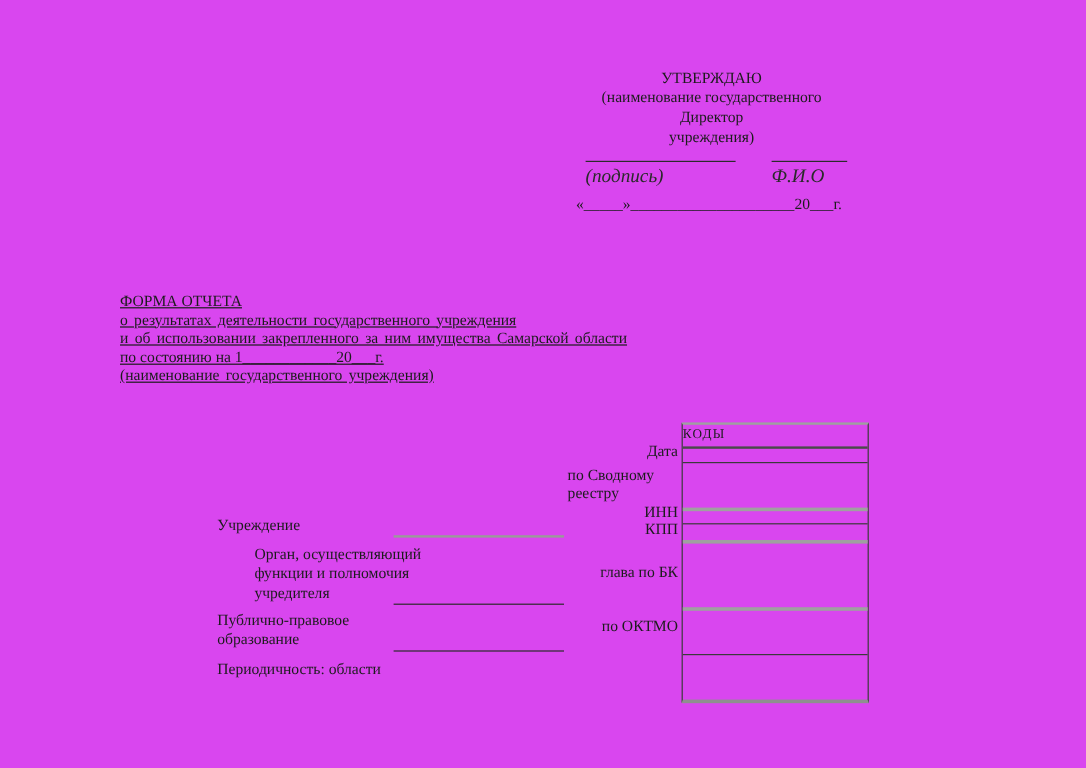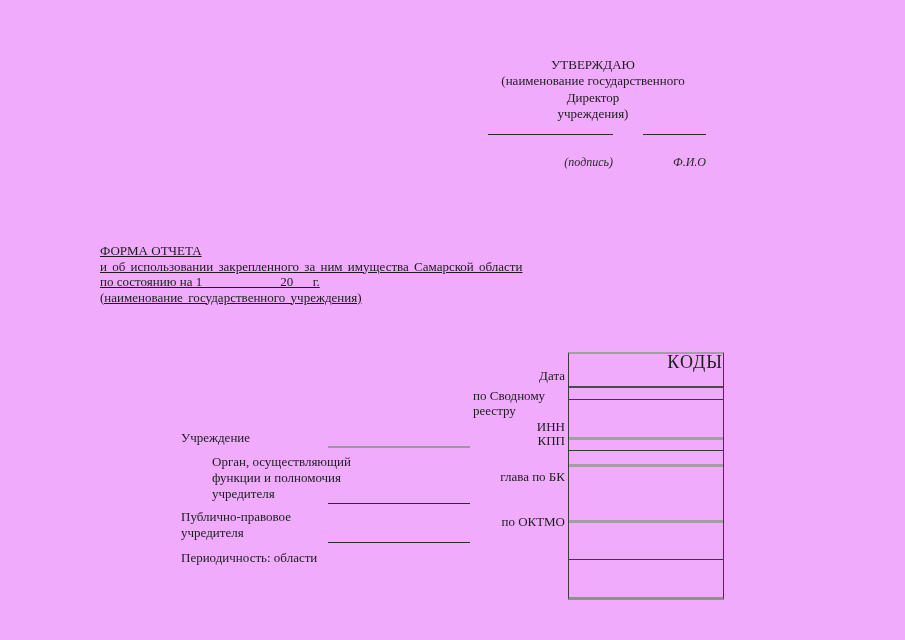--- a/index.html
+++ b/index.html
@@ -1,37 +1,37 @@
 <!DOCTYPE html>
 <html><head>
 <meta charset="utf-8">
 <style>
   html, body { margin: 0; padding: 0; background: #ffffff; }
   .page {
     position: relative;
     width: 905px;
     height: 640px;
-    background: #f0abfc;
+    background: #d946ef;
     font-family: "Liberation Serif", "DejaVu Serif", serif;
     color: #1c1c1c;
     font-size: 13px;
     overflow: hidden;
   }
   .abs { position: absolute; }
 
   
   .approval {
     left: 468px; top: 57px; width: 250px;
     text-align: center; line-height: 16.3px;
   }
   .sig-line { border-top: 1px solid #2b2b2b; height: 0; }
   .sig-left  { left: 488px; top: 134px; width: 125px; }
   .sig-right { left: 643px; top: 134px; width: 63px; }
   .sig-cap {
-    font-style: italic; font-size: 12px; text-align: right; color: #2a2a2a; margin-top: 16px;
+    font-style: italic; font-size: 16px; text-align: left; color: #2a2a2a;
   }
   .cap-left  { left: 488px; top: 139px; width: 125px; }
   .cap-right { left: 643px; top: 139px; width: 63px; }
   .date-line { left: 480px; top: 162px; white-space: nowrap; }
 
   
   .title-block {
     left: 100px; top: 243px; width: 705px;
     text-align: left; line-height: 15.5px; text-decoration: underline;
   }
@@ -60,21 +60,21 @@
   
   .codes {
     left: 568px; top: 352px; width: 156px;
     box-sizing: border-box;
     border-left: 1px solid #3a3a3a;
     border-right: 1px solid #3a3a3a;
     border-top: 2px solid #a0a0a0;
     border-bottom: 3px solid #8f8f8f;
   }
   .cr { box-sizing: border-box; }
-  .r0 { height: 32px; text-align: right; font-size: 18px; letter-spacing: 1px; line-height: 17px; }
+  .r0 { height: 18px; text-align: left; font-size: 11px; letter-spacing: 1px; line-height: 17px; }
   .r1 { height: 13px; border-top: 2px solid #4a4a4a; }
   .r2 { height: 38px; border-top: 1px solid #3a3a3a; }
   .r3 { height: 13px; border-top: 3px solid #a0a0a0; }
   .r4 { height: 14px; border-top: 1px solid #3a3a3a; }
   .r5 { height: 56px; border-top: 3px solid #a0a0a0; }
   .r6 { height: 39px; border-top: 3px solid #a0a0a0; }
   .r7 { height: 38px; border-top: 1px solid #3a3a3a; }
 </style>
 </head>
 <body>
@@ -84,35 +84,37 @@
   <div class="abs approval">
     <div>УТВЕРЖДАЮ</div>
     <div>(наименование государственного</div>
     <div>Директор</div>
     <div>учреждения)</div>
   </div>
   <div class="abs sig-line sig-left"></div>
   <div class="abs sig-cap cap-left">(подпись)</div>
   <div class="abs sig-line sig-right"></div>
   <div class="abs sig-cap cap-right">Ф.И.О</div>
+  <div class="abs date-line">«_____»_____________________20___г.</div>
 
   <div class="abs title-block">
     <div>ФОРМА ОТЧЕТА</div>
+    <div class="sub">о результатах деятельности государственного учреждения</div>
     <div class="sub">и об использовании закрепленного за ним имущества Самарской области</div>
     <div>по состоянию на 1____________20___г.</div>
     <div class="sub">(наименование государственного учреждения)</div>
   </div>
 
   <div class="abs fld f-institution">Учреждение</div>
   <div class="abs blank b1"></div>
 
   <div class="abs fld f-founder">Орган, осуществляющий функции и полномочия учредителя</div>
   <div class="abs blank b2"></div>
 
-  <div class="abs fld f-public">Публично-правовое учредителя</div>
+  <div class="abs fld f-public">Публично-правовое образование</div>
   <div class="abs blank b3"></div>
 
   <div class="abs fld f-period">Периодичность: области</div>
 
   <div class="abs tlabel l-date">Дата</div>
   <div class="abs tlabel l-registry">по Сводному реестру</div>
   <div class="abs tlabel l-inn">ИНН</div>
   <div class="abs tlabel l-kpp">КПП</div>
   <div class="abs tlabel l-bk">глава по БК</div>
   <div class="abs tlabel l-oktmo">по ОКТМО</div>

